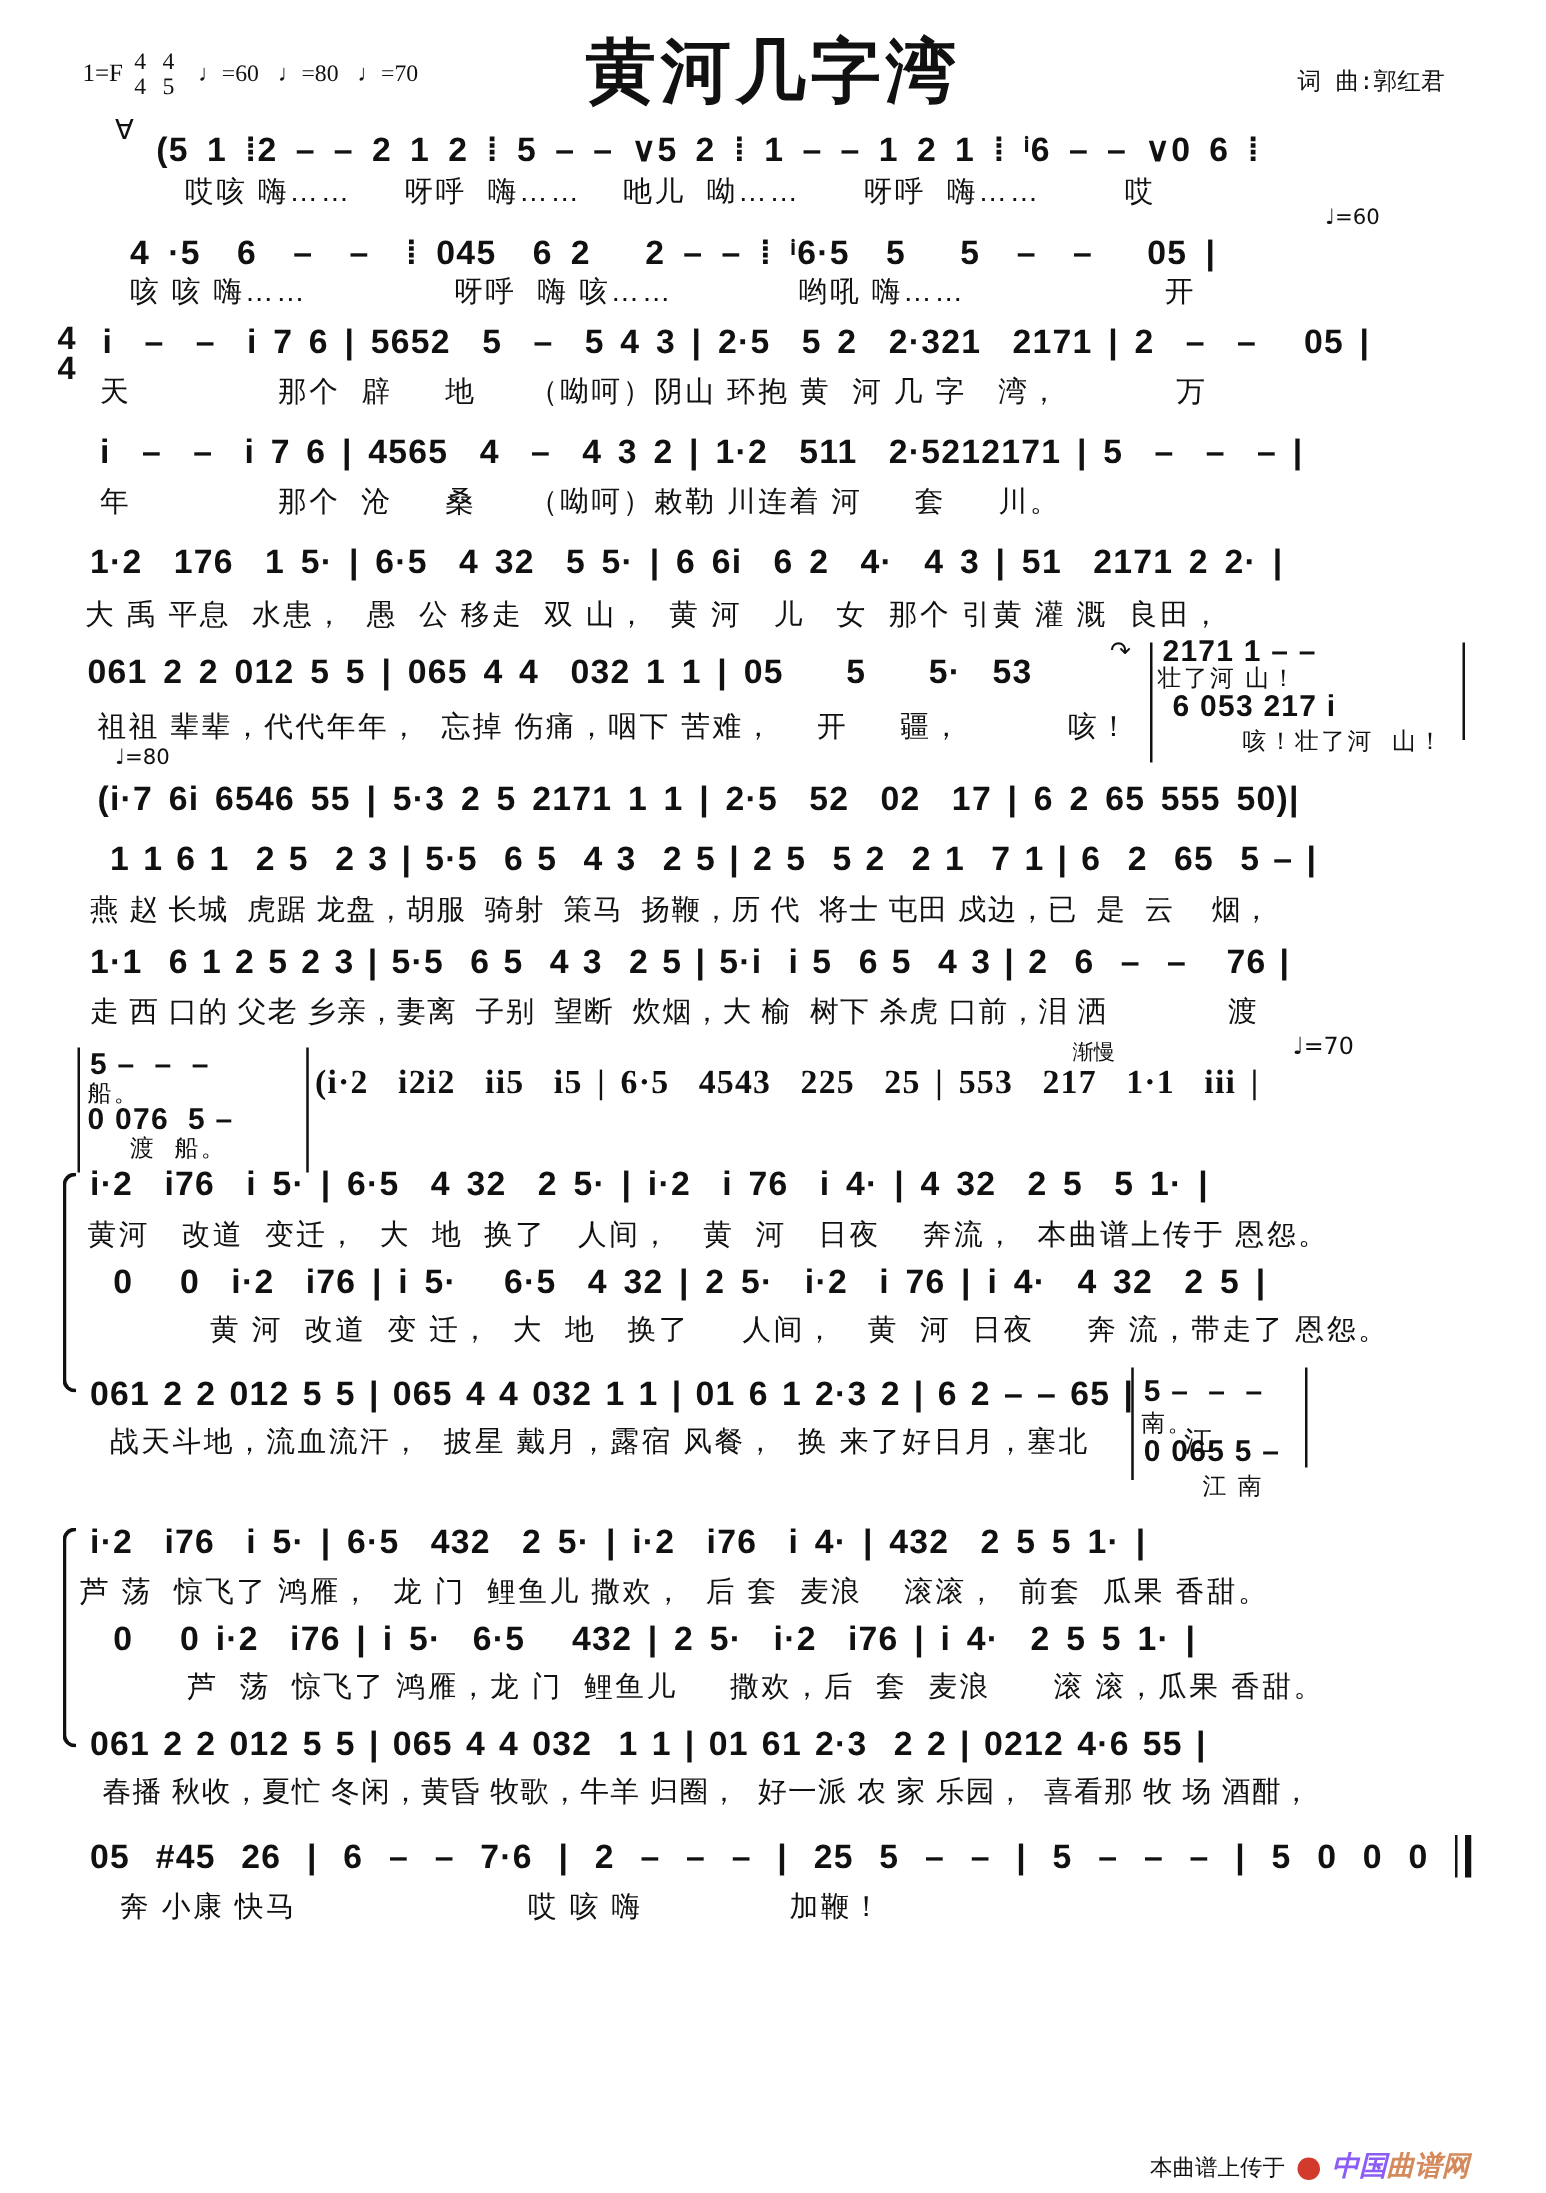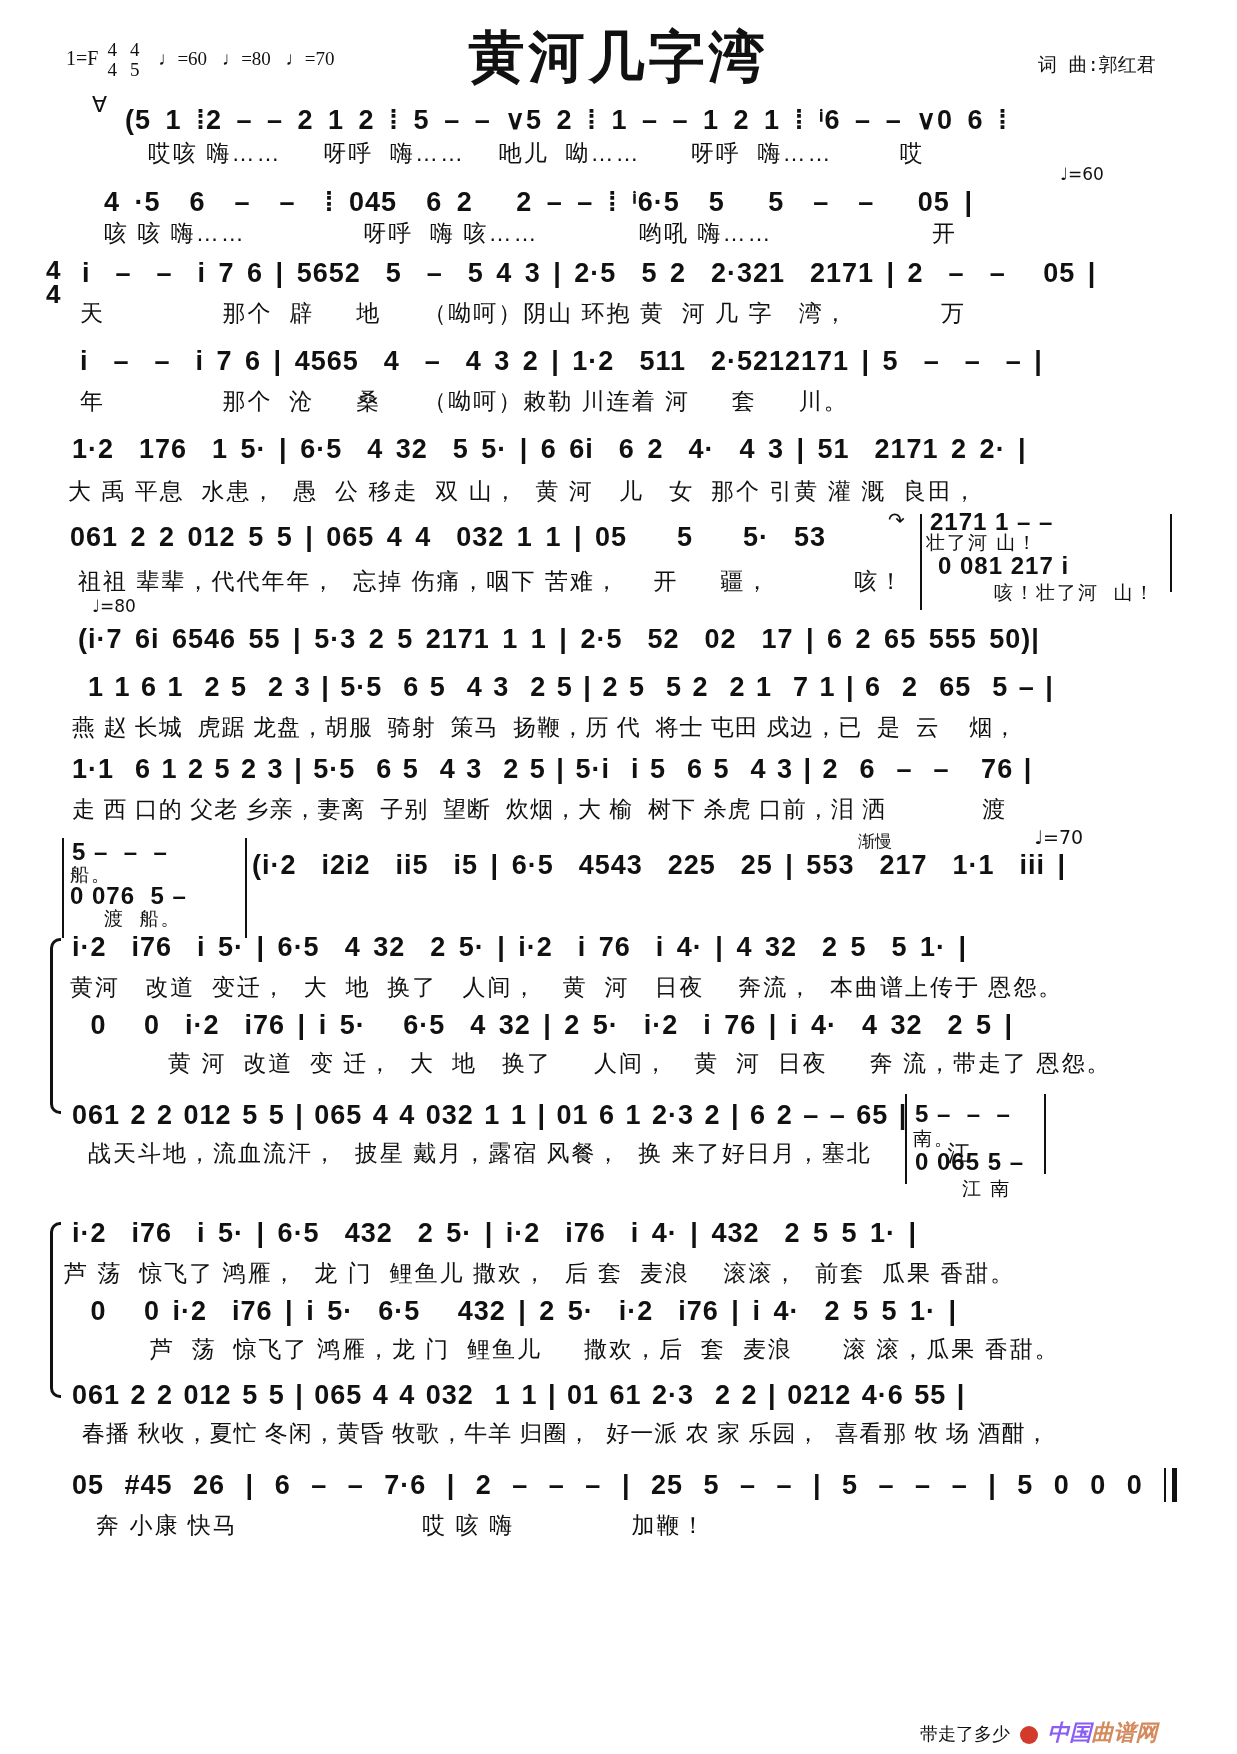--- a/index.html
+++ b/index.html
@@ -73,21 +73,21 @@
   <div class="lyr" style="left:68px;top:42px;">大 禹 平息  水患，  愚  公 移走  双 山，  黄 河   儿   女  那个 引黄 灌 溉  良田，</div>
 </div>
 
 <div class="row" style="top:522px;">
   <div class="notes" style="left:70px;top:0;word-spacing:4px;">061 2 2 012 5 5 | 065 4 4  032 1 1 | 05    5    5·  53</div>
   <div class="lyr" style="left:78px;top:44px;">祖祖 辈辈，代代年年，  忘掉 伤痛，咽下 苦难，    开     疆，          咳！</div>
   <div class="mark" style="left:888px;top:-14px;font-size:20px;">↷</div>
   <div class="bar" style="left:920px;top:-8px;height:96px;"></div>
   <div class="notes small-notes" style="left:930px;top:-14px;">2171 1 – –</div>
   <div class="lyr small-lyr" style="left:926px;top:8px;">壮了河 山！</div>
-  <div class="notes small-notes" style="left:938px;top:30px;">0 081 217 i</div>
+  <div class="notes small-notes" style="left:938px;top:30px;">6 053 217 i</div>
   <div class="lyr small-lyr" style="left:994px;top:58px;">咳！壮了河  山！</div>
   <div class="bar" style="left:1170px;top:-8px;height:78px;"></div>
 </div>
 
 <div class="row" style="top:624px;">
   <div class="mark" style="left:92px;top:-28px;">♩=80</div>
   <div class="notes" style="left:78px;top:0;word-spacing:4px;">(i·7 6i 6546 55 | 5·3 2 5 2171 1 1 | 2·5  52  02  17 | 6 2 65 555 50)|</div>
 </div>
 
 <div class="row" style="top:672px;">
@@ -102,21 +102,21 @@
 
 <div class="row" style="top:838px;">
   <div class="bar" style="left:62px;top:0;height:100px;"></div>
   <div class="notes small-notes" style="left:72px;top:0;">5 –  –  –</div>
   <div class="lyr small-lyr" style="left:70px;top:24px;">船。</div>
   <div class="notes small-notes" style="left:70px;top:44px;">0 076  5 –</div>
   <div class="lyr small-lyr" style="left:104px;top:68px;">渡  船。</div>
   <div class="bar" style="left:245px;top:0;height:100px;"></div>
   <div class="mark" style="left:858px;top:-8px;">渐慢</div>
   <div class="mark" style="left:1034px;top:-12px;font-size:19px;">♩=70</div>
-  <div class="notes" style="left:252px;top:12px;word-spacing:4px;">(i·2  i2i2  ii5  i5 | 6·5  4543  225  25 | 553  217  1·1  iii |</div>
+  <div class="notes" style="left:252px;top:12px;word-spacing:4px;font-family:Liberation Serif, serif;">(i·2  i2i2  ii5  i5 | 6·5  4543  225  25 | 553  217  1·1  iii |</div>
 </div>
 
 <div class="brace" style="left:50px;top:938px;height:170px;"></div>
 <div class="row" style="top:932px;">
   <div class="notes" style="left:72px;top:0;word-spacing:4px;">i·2  i76  i 5· | 6·5  4 32  2 5· | i·2  i 76  i 4· | 4 32  2 5  5 1· |</div>
   <div class="lyr" style="left:70px;top:40px;">黄河   改道  变迁，  大  地  换了   人间，   黄  河   日夜    奔流，  本曲谱上传于 恩怨。</div>
 </div>
 <div class="row" style="top:1010px;">
   <div class="notes" style="left:78px;top:0;word-spacing:4px;"> 0   0  i·2  i76 | i 5·   6·5  4 32 | 2 5·  i·2  i 76 | i 4·  4 32  2 5 |</div>
   <div class="lyr" style="left:168px;top:38px;">黄 河  改道  变 迁，  大  地   换了     人间，   黄  河  日夜     奔 流，带走了 恩怨。</div>
@@ -148,16 +148,16 @@
   <div class="lyr" style="left:82px;top:38px;letter-spacing:1px;">春播 秋收，夏忙 冬闲，黄昏 牧歌，牛羊 归圈，  好一派 农 家 乐园，  喜看那 牧 场 酒酣，</div>
 </div>
 
 <div class="row" style="top:1470px;">
   <div class="notes" style="left:72px;top:0;word-spacing:12px;">05 #45 26 | 6 – – 7·6 | 2 – – – | 25 5 – – | 5 – – – | 5 0 0 0</div>
   <div class="lyr" style="left:96px;top:40px;">奔 小康 快马                      哎 咳 嗨              加鞭！</div>
   <div class="endbar" style="left:1164px;top:-2px;height:34px;"></div>
 </div>
 
 <div class="footer">
-  <span>带走了多少</span>
+  <span>本曲谱上传于</span>
   <span class="logo-c"></span>
   <span class="logo-a">中国</span><span class="logo-b">曲谱网</span>
 </div>
 
 </body></html>

